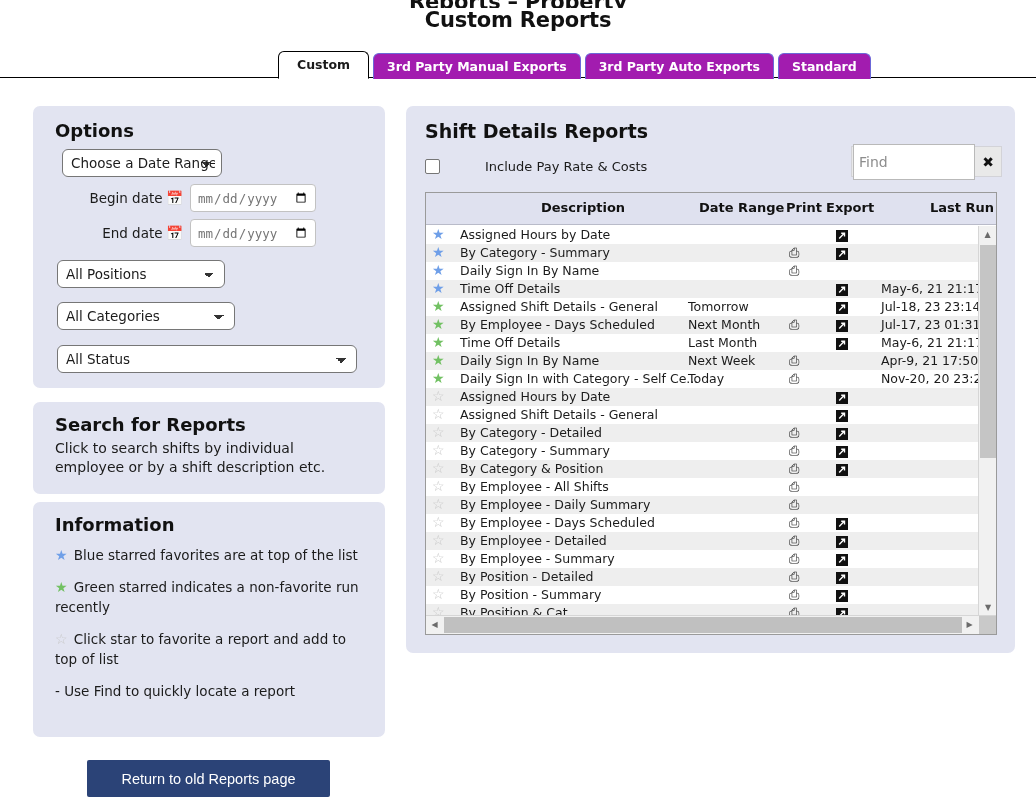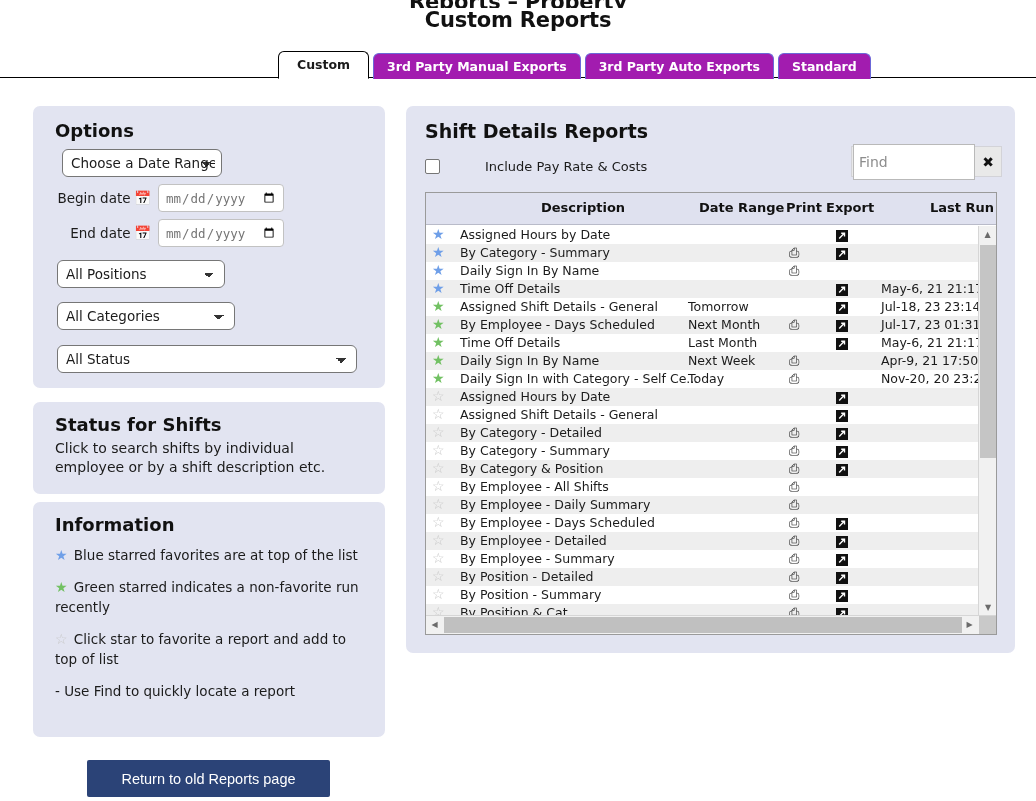--- a/index.html
+++ b/index.html
@@ -96,21 +96,21 @@
   .cal-icon { font-size: 14px; margin: 0 6px 0 4px; line-height: 1; }
   input[type=date].styled {
     font-family: "DejaVu Sans Mono", "Liberation Mono", monospace;
     font-size: 12.5px; color: #757575;
     background: #fff;
     border: 1px solid #c2c2c2;
     border-radius: 4px;
     height: 28px; width: 126px;
     padding: 2px 6px;
   }
-  .date-line { display:flex; align-items:center; margin-top: 7px; }
+  .date-line { display:flex; align-items:center; margin-top: 7px; padding-left: 32px; }
   .date-line .lbl-wrap { width: 125px; display:flex; justify-content:flex-end; align-items:center; }
 
   #search-panel { left: 33px; top: 402px; width: 352px; height: 92px; }
   #search-panel .panel-h { margin: 12px 0 4px 22px; }
   #search-panel p {
     margin: 0 20px 0 22px; font-size: 14px; color: #1b1b1b; line-height: 19px;
   }
 
   #info-panel { left: 33px; top: 502px; width: 352px; height: 235px; }
   #info-panel .panel-h { margin: 12px 0 10px 22px; }
@@ -310,21 +310,21 @@
     </div>
 
     <div class="opt-row" style="margin-left:0;margin-top:15px;">
       <select class="styled" id="sel-status">
         <option>All Status</option>
       </select>
     </div>
   </div>
 
   <div class="panel" id="search-panel">
-    <div class="panel-h">Status for Shifts</div>
+    <div class="panel-h">Search for Reports</div>
     <p>Click to search shifts by individual employee or by a  shift description etc.</p>
   </div>
 
   <div class="panel" id="info-panel">
     <div class="panel-h">Information</div>
 
     <div class="info-line">
       <span class="st star-blue">★</span>
       <span>Blue starred favorites are at top of the list</span>
     </div>

